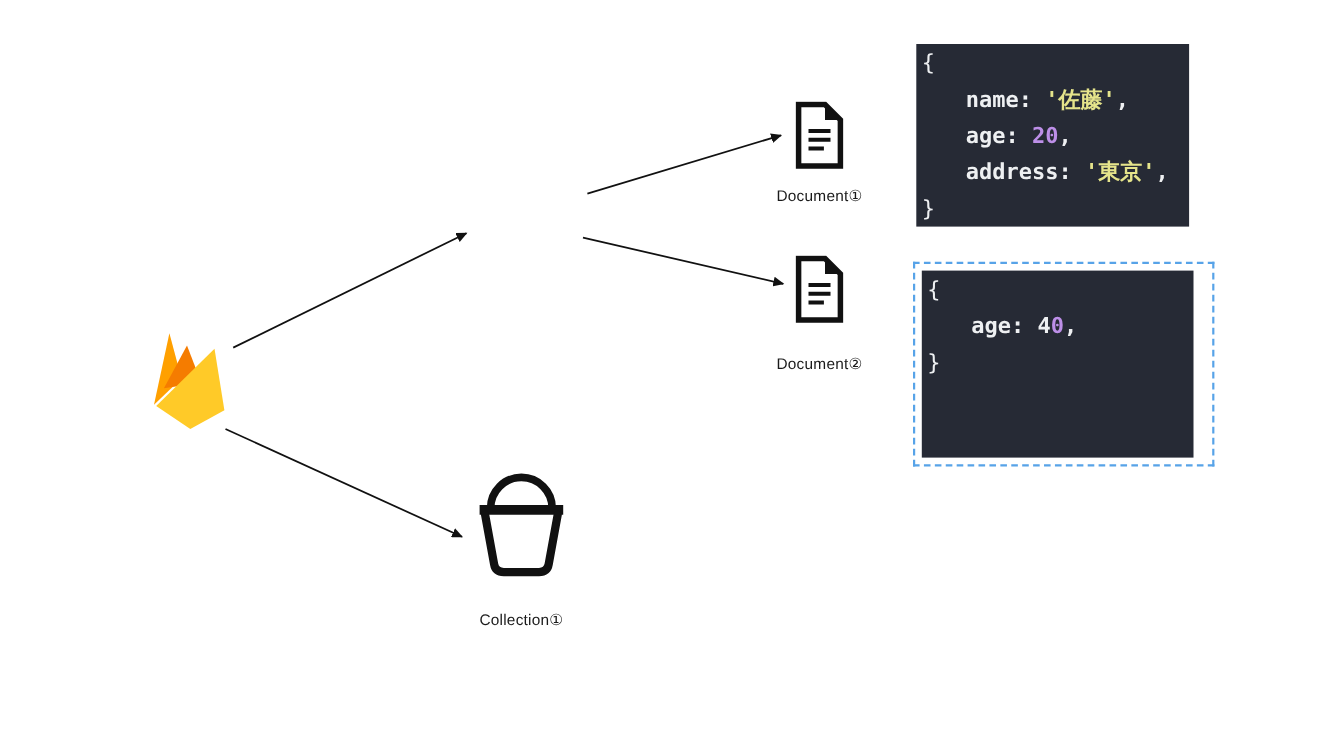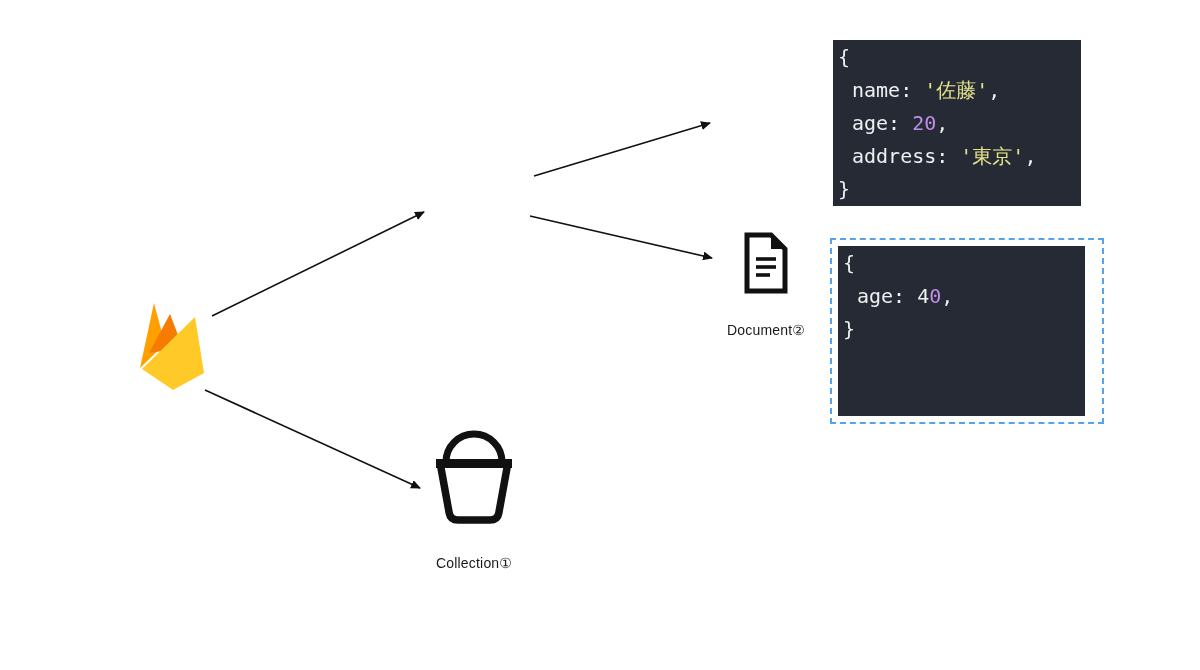--- a/index.html
+++ b/index.html
@@ -29,21 +29,21 @@
   }
   .cb1 { left: 833px; top: 40px; width: 248px; height: 166px; position: absolute; }
   .selection {
     position: absolute; left: 830px; top: 238px; width: 274px; height: 186px;
     border: 2px dashed #57a3e8; background: #ffffff;
   }
   .cb2 { position: absolute; left: 6px; top: 6px; width: 247px; height: 170px; }
 
   .cline { height: 33px; white-space: nowrap; }
   .cline.brace { padding-left: 5px; }
-  .cline.indent { padding-left: 19px; }
+  .cline.indent { padding-left: 45px; font-weight: bold; }
   .k { margin-right: 12px; }
   .w { color: #eef0f2; }
   .s { color: #e5e48b; }
   .num { color: #bd8fe8; }
   .r { color: #a83430; }
   .sy { color: #e5e48b; }
 
   .caret {
     display: inline-block; width: 3px; height: 23px; background: #f2f2cf;
     vertical-align: middle; position: relative; top: -2px;
@@ -77,22 +77,32 @@
 
   <div class="node" style="left:412px; top:429px; width:124px;">
     <svg width="82" height="98" viewBox="0 0 82 98">
       <path d="M13 33 A 28 28 0 0 1 69 33" fill="none" stroke="#111111" stroke-width="7"></path>
       <path d="M3 34.5 H79" fill="none" stroke="#111111" stroke-width="9"></path>
       <path d="M8 39 L16.2 84 Q17.4 91 25 91 L57 91 Q64.6 91 65.8 84 L74 39" fill="none" stroke="#111111" stroke-width="7.5" stroke-linecap="round"></path>
     </svg>
     <div class="node-label gap28">Collection①</div>
   </div>
 
+  <div class="node" style="left:700px; top:92px; width:90px;">
+    <svg width="48" height="62" viewBox="0 0 48 62">
+      <path d="M5 3 H29 L43 17 V59 H5 Z" fill="#ffffff" stroke="#111111" stroke-width="5"></path>
+      <path d="M29 3 V17 H43 Z" fill="#111111"></path>
+      <path d="M14 27 H34" stroke="#111111" stroke-width="3.6"></path>
+      <path d="M14 35 H34" stroke="#111111" stroke-width="3.6"></path>
+      <path d="M14 43 H28" stroke="#111111" stroke-width="3.6"></path>
+    </svg>
+    <div class="node-label gap16">Document①</div>
+  </div>
 
-  <div class="node" style="left:700px; top:232px; width:90px;margin-left:21px;">
+  <div class="node" style="left:700px; top:232px; width:90px;">
     <svg width="48" height="62" viewBox="0 0 48 62">
       <path d="M5 3 H29 L43 17 V59 H5 Z" fill="#ffffff" stroke="#111111" stroke-width="5"></path>
       <path d="M29 3 V17 H43 Z" fill="#111111"></path>
       <path d="M14 27 H34" stroke="#111111" stroke-width="3.6"></path>
       <path d="M14 35 H34" stroke="#111111" stroke-width="3.6"></path>
       <path d="M14 43 H28" stroke="#111111" stroke-width="3.6"></path>
     </svg>
     <div class="node-label gap28">Document②</div>
   </div>
 

